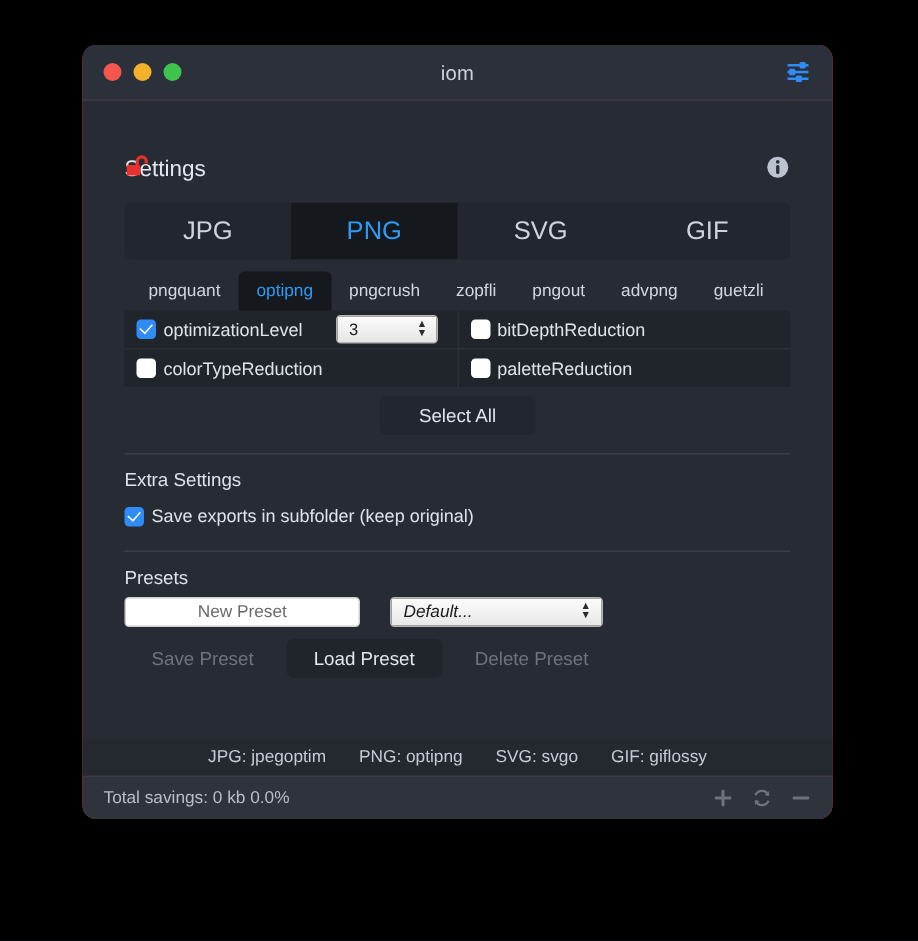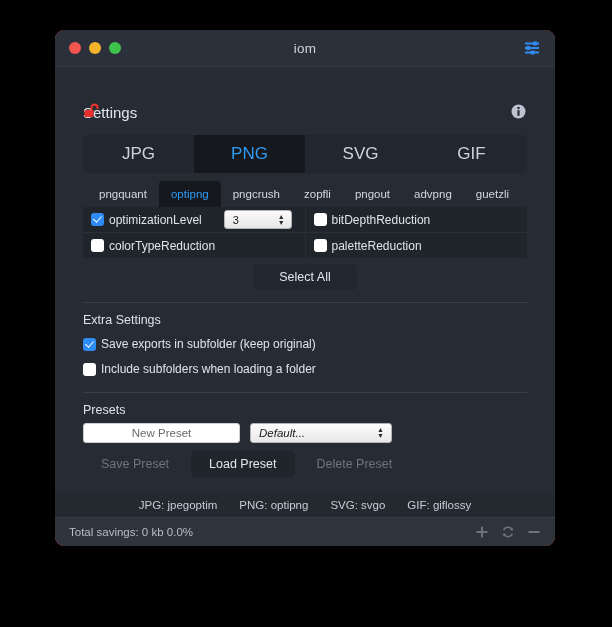--- a/index.html
+++ b/index.html
@@ -262,21 +262,21 @@
     display: flex;
     align-items: center;
     height: 22px;
     margin-bottom: 3px;
   }
   .extra-row .cb-label { font-size: 12px; }
 
   
   .preset-inputs {
     display: flex;
-    gap: 10px;
+    gap: 20px;
     margin-top: 2px;
   }
   .new-preset-input {
     width: 155px;
     height: 18px;
     background: #ffffff;
     border-radius: 3px;
     border: 1px solid #cfcfcf;
     display: flex;
     align-items: center;
@@ -472,24 +472,20 @@
       <div class="select-all-btn">Select All</div>
     </div>
 
     <div class="divider"></div>
 
     <div class="section-title">Extra Settings</div>
     <div class="extra-row">
       <div class="cb checked"></div>
       <div class="cb-label">Save exports in subfolder (keep original)</div>
     </div>
-    <div class="extra-row">
-      <div class="cb"></div>
-      <div class="cb-label">Include subfolders when loading a folder</div>
-    </div>
 
     <div class="divider"></div>
 
     <div class="section-title">Presets</div>
     <div class="preset-inputs">
       <div class="new-preset-input">New Preset</div>
       <div class="preset-select">
         <div class="preset-select-value">Default...</div>
         <div class="preset-select-arrows">
           <span>▲</span>

